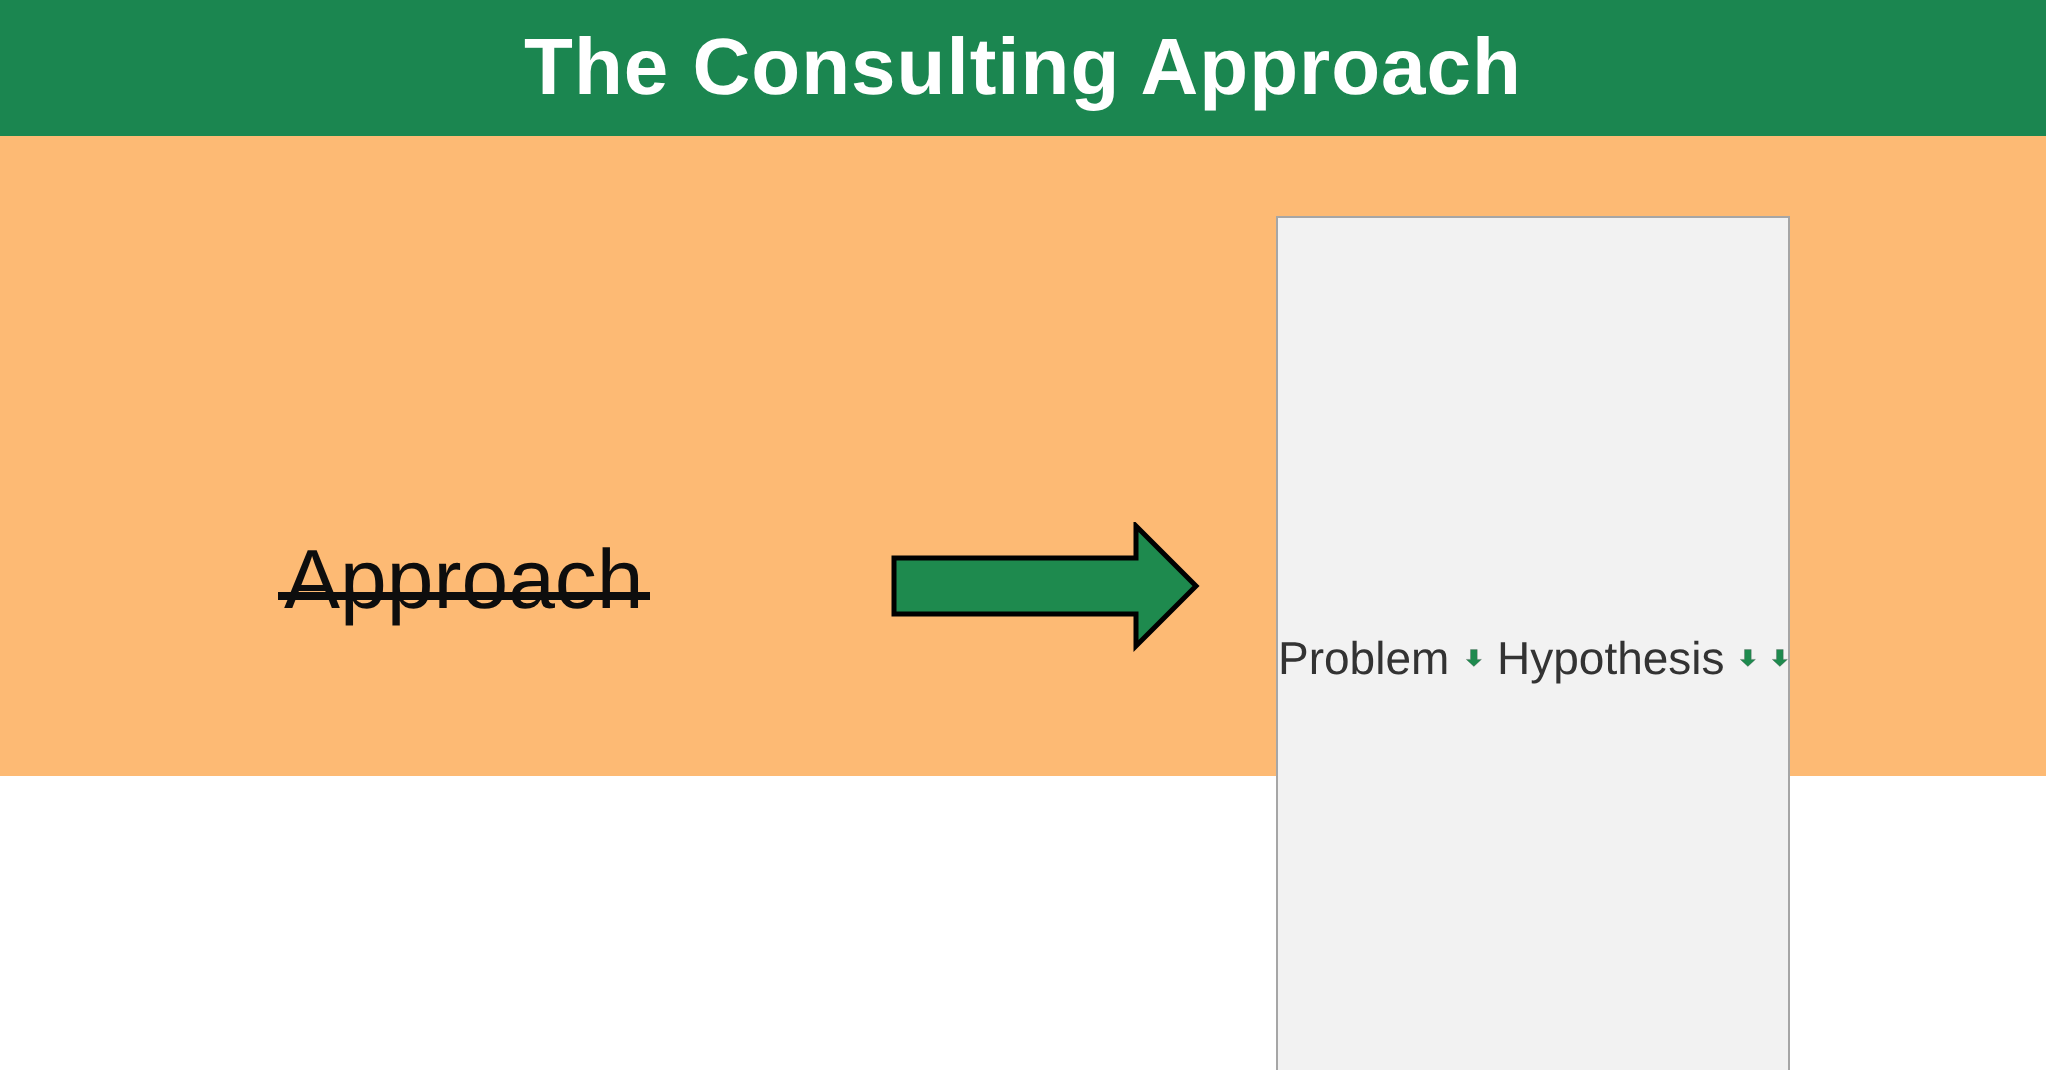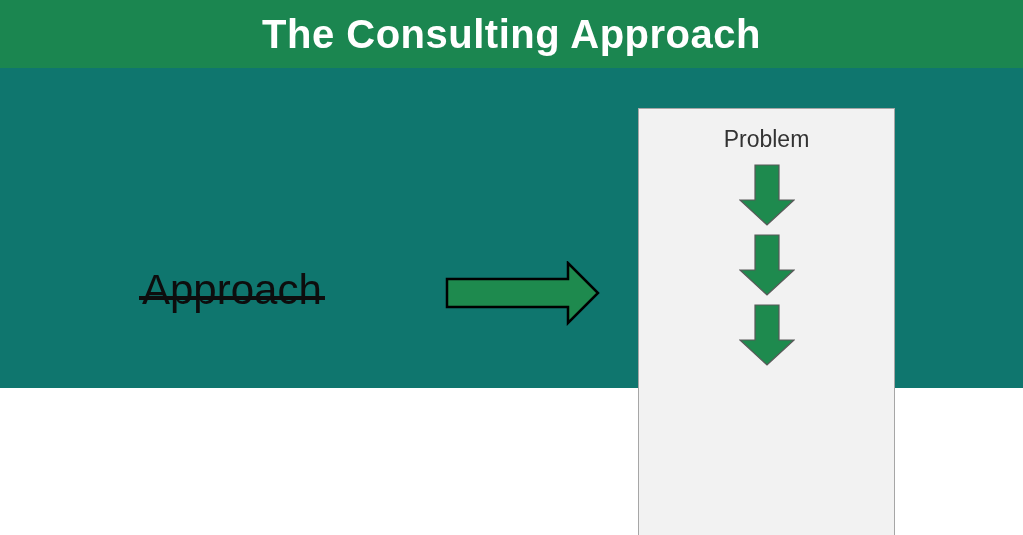--- a/index.html
+++ b/index.html
@@ -4,21 +4,21 @@
 <style>
   html, body { margin: 0; padding: 0; }
   body {
     width: 1023px; height: 535px;
     font-family: "Liberation Sans", sans-serif;
     overflow: hidden;
   }
   .slide {
     position: relative;
     width: 1023px; height: 388px;
-    background: #0f766e;
+    background: #fdba74;
   }
   
   .titlebar {
     position: absolute;
     left: 0; top: 0; right: 0;
     height: 68px;
     background: #1b8650;
     display: flex;
     align-items: center;
     justify-content: center;
@@ -56,21 +56,20 @@
   
   .flow-panel {
     position: absolute;
     left: 638px; top: 108px;
     width: 257px; height: 427px;
     box-sizing: border-box;
     background: #f2f2f2;
     border: 1px solid #a6a6a6;
     border-bottom: none;
     display: flex;
-    flex-direction: column;
     align-items: center;
     padding-top: 13px;
     gap: 8px;
   }
   .flow-step {
     font-size: 23px;
     line-height: 34px;
     color: #333333;
     white-space: nowrap;
   }
@@ -95,20 +94,21 @@
   </svg>
 
   <section class="flow-panel">
 
     <div class="flow-step">Problem</div>
 
     <svg class="down-arrow" viewBox="0 0 56 62" xmlns="http://www.w3.org/2000/svg">
       <polygon points="16,1 40,1 40,36 55,36 28,61 1,36 16,36" fill="#1e8a4e" stroke="#595959" stroke-width="1.2"></polygon>
     </svg>
 
+    <div class="flow-step">Hypothesis</div>
 
     <svg class="down-arrow" viewBox="0 0 56 62" xmlns="http://www.w3.org/2000/svg">
       <polygon points="16,1 40,1 40,36 55,36 28,61 1,36 16,36" fill="#1e8a4e" stroke="#595959" stroke-width="1.2"></polygon>
     </svg>
 
 
     <svg class="down-arrow" viewBox="0 0 56 62" xmlns="http://www.w3.org/2000/svg">
       <polygon points="16,1 40,1 40,36 55,36 28,61 1,36 16,36" fill="#1e8a4e" stroke="#595959" stroke-width="1.2"></polygon>
     </svg>
 

